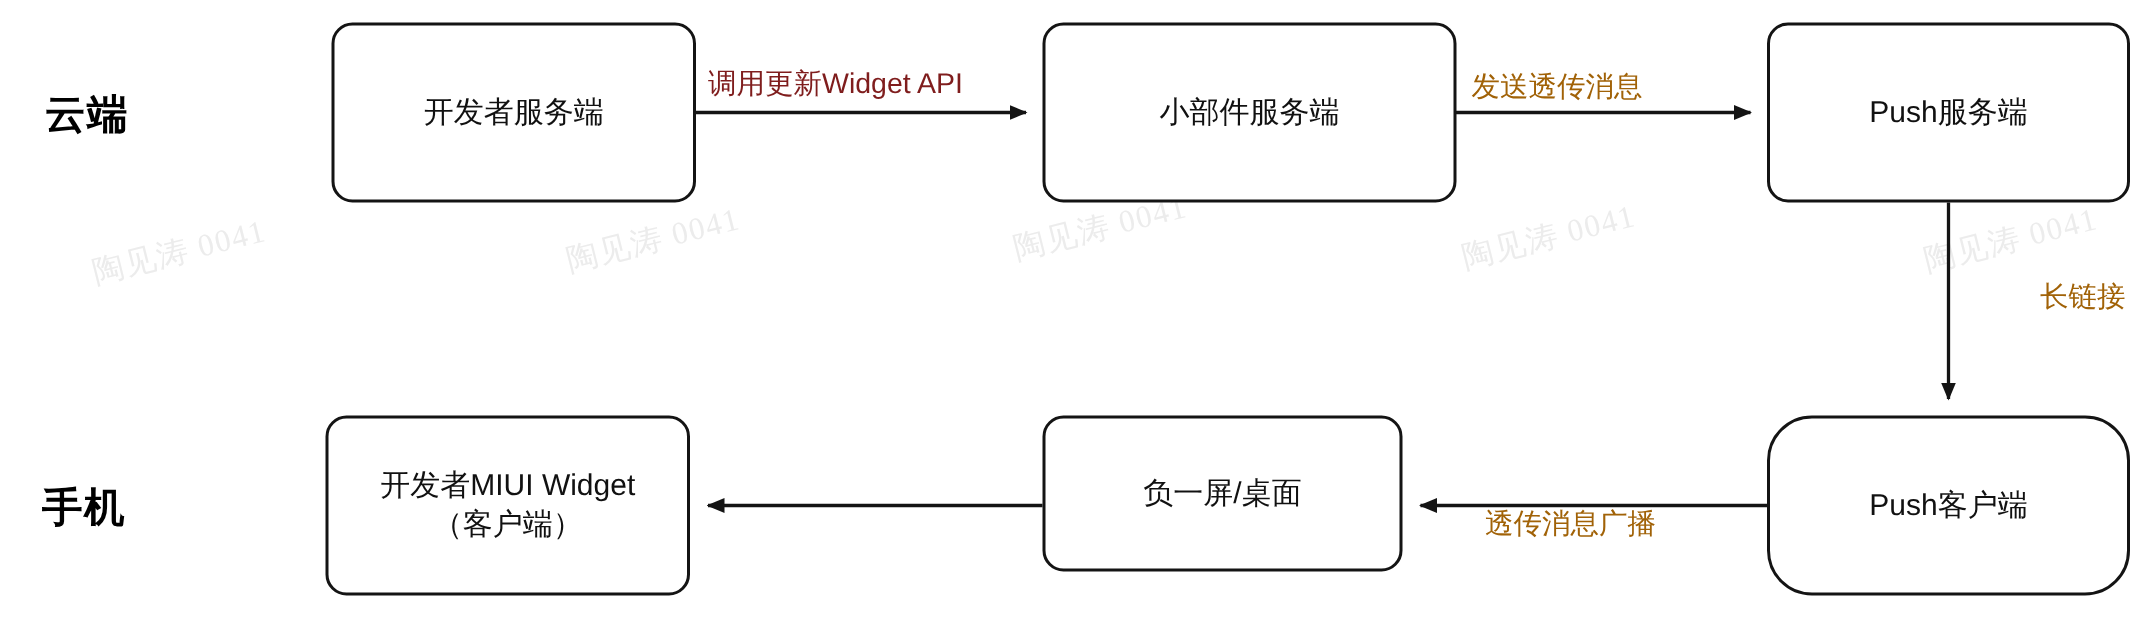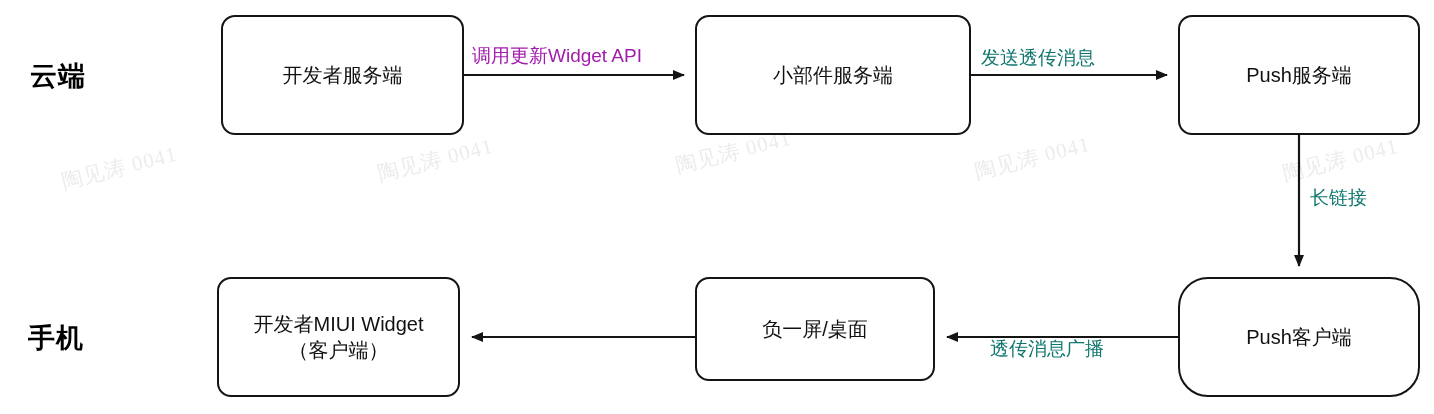--- a/index.html
+++ b/index.html
@@ -73,24 +73,24 @@
     width: 1434px;
     height: 414px;
     z-index: 1;
   }
   
   .edge-label {
     position: absolute;
     font-size: 19px;
     white-space: nowrap;
     z-index: 3;
-    color: #0f766e;
+    color: #a16207;
   }
   .edge-label.red {
-    color: #a21caf;
+    color: #7f1d1d;
   }
 </style>
 </head>
 <body>
 
 <div id="canvas">
 
   <div class="wm-layer">
     <div class="wm" style="left:62px;  top:168px;">陶见涛 0041</div>
     <div class="wm" style="left:378px; top:160px;">陶见涛 0041</div>
@@ -148,18 +148,18 @@
   </div>
 
   <div class="node" style="left:1178px; top:277px; width:242px; height:120px;border-radius:30px;">
     <span class="node-text">Push客户端</span>
   </div>
 
   <div class="edge-label red" style="left:472px; top:43px;">调用更新Widget API</div>
 
   <div class="edge-label" style="left:981px; top:45px;">发送透传消息</div>
 
-  <div class="edge-label" style="left:1310px; top:185px;">长链接</div>
+  <div class="edge-label" style="left:1360px; top:185px;">长链接</div>
 
   <div class="edge-label" style="left:990px; top:307px;margin-top:29px;">透传消息广播</div>
 
 
 </div>
 
 </body></html>

